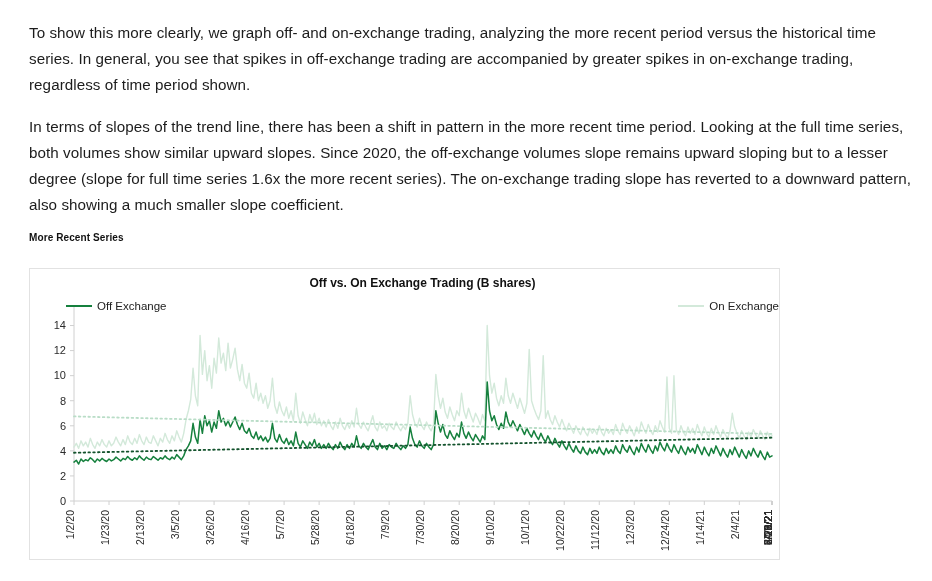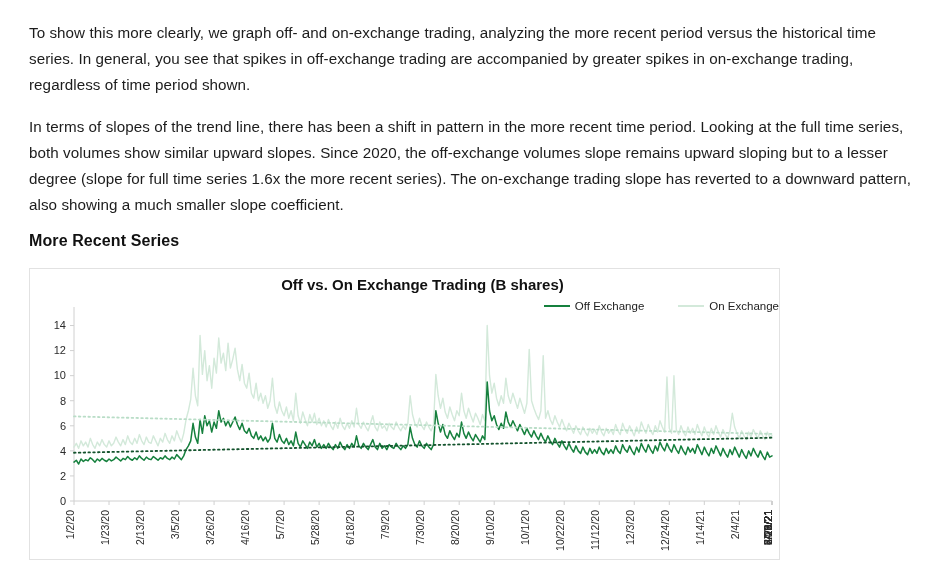--- a/index.html
+++ b/index.html
@@ -29,53 +29,53 @@
     font-size: 15.2px;
     line-height: 26px;
     color: #1c1c1c;
     margin: 0 0 16px 0;
     letter-spacing: 0.06px;
   }
   .section-heading {
     position: absolute;
     left: 29px;
     top: 232px;
-    font-size: 16px;
+    font-size: 10px;
     font-weight: bold;
     color: #111111;
     letter-spacing: 0.1px;
   }
   .chart-frame {
     position: absolute;
     left: 29px;
     top: 268px;
     width: 751px;
     height: 292px;
     border: 1px solid #e2e2e2;
     background: #ffffff;
     box-sizing: border-box;
   }
   .chart-title {
     position: absolute;
     left: 0;
     right: 0;
     top: 7px;
     text-align: center;
-    font-size: 15px;
+    font-size: 12px;
     font-weight: bold;
     color: #111111;
     padding-left: 36px;
   }
   .legend {
     position: absolute;
     top: 31px;
     left: 0;
     right: 0;
     display: flex;
-    justify-content: flex-end;
+    justify-content: space-between;
     gap: 34px;
     padding-left: 36px;
     font-size: 11.5px;
     color: #222222;
   }
   .legend-item {
     display: flex;
     align-items: center;
     gap: 5px;
   }

